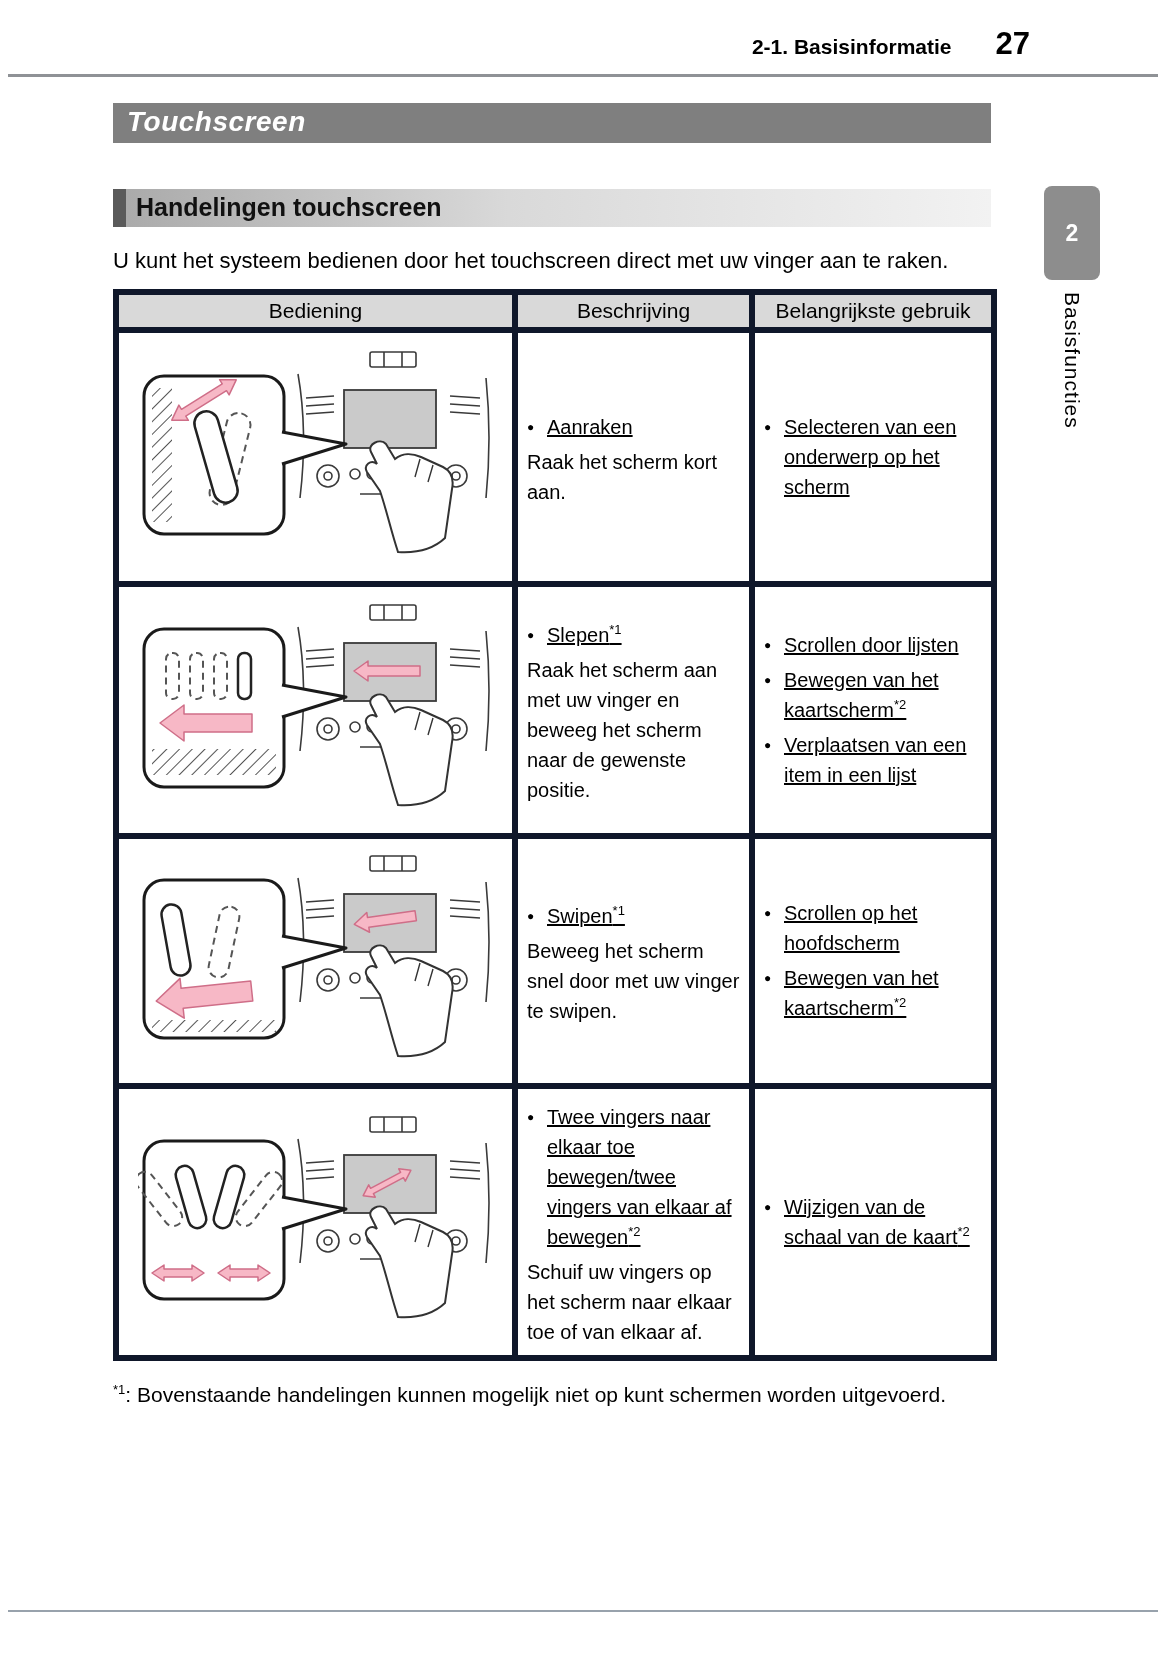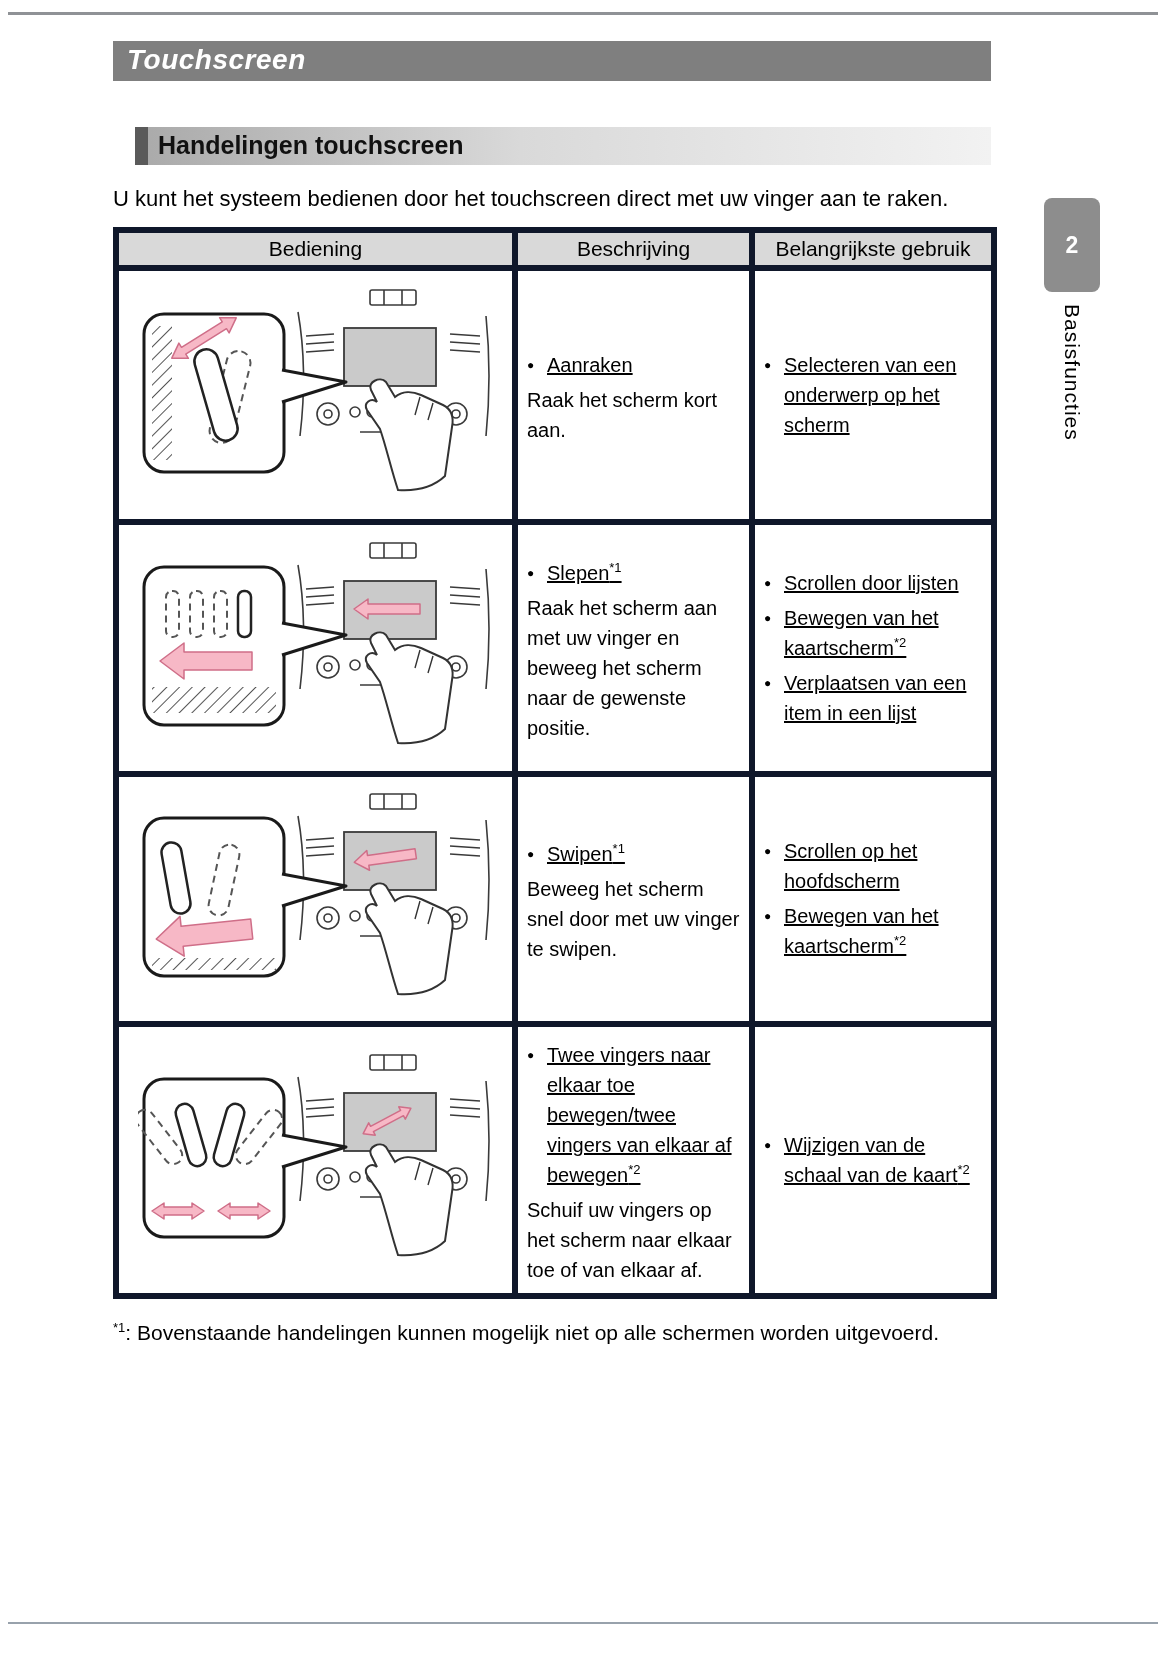--- a/index.html
+++ b/index.html
@@ -32,21 +32,20 @@
   .content { margin-left:113px; width:878px; }
   .title-bar {
     margin-top:26px; height:40px; background:var(--title-bar-gray,#7f7f7f);
     color:#fff; font-size:28px; font-weight:bold; letter-spacing:.5px;
     padding:3px 0 0 14px;
     font-style:italic;
   }
   .section-heading {
     margin-top:46px; height:38px; display:flex; align-items:stretch;
     background:linear-gradient(90deg, var(--section-gradient-gray,#a9a9a9) 0%, #d9d9d9 45%, #f2f2f2 100%);
-    margin-left:22px;
   }
   .section-heading .bar { width:13px; background:#5a5a5a; }
   .section-heading .txt { font-size:25px; font-weight:bold; color:#111; padding:4px 0 0 10px; }
   .intro { margin-top:18px; font-size:22px; line-height:1.45; width:884px; }
 
   
   table { border-collapse:collapse; table-layout:fixed; width:878px; margin-top:12px; }
   th,td { border:6px solid #0f172a; }
   th { background:var(--table-header-gray,#d9d9d9); font-weight:normal; font-size:21px; height:38px; }
   td { vertical-align:middle; }
@@ -72,20 +71,24 @@
   .pinkfill { fill:var(--gesture-arrow-pink,#f7b8c6); stroke:#cf6e88; stroke-width:1.5; stroke-linejoin:round; }
   .hand { fill:#fff; stroke:#333; stroke-width:2; }
   .handline { stroke:#333; stroke-width:1.4; fill:none; }
   .callout { fill:#fff; stroke:#1a1a1a; stroke-width:3; }
 </style>
 </head>
 <body>
 
 <div class="page">
 
+  <header class="page-header">
+    <div class="header-section">2-1. Basisinformatie</div>
+    <div class="header-page-number">27</div>
+  </header>
   <div class="header-rule"></div>
 
   <div class="side-tab">
     <span>2</span>
   </div>
   <div class="side-label">Basisfuncties</div>
 
   <main class="content">
 
     <div class="title-bar">Touchscreen</div>
@@ -347,19 +350,19 @@
               <span class="bdot">●</span>
               <span class="btxt"><span>Wijzigen van de schaal van de kaart</span><sup class="sup">*2</sup></span>
             </div>
           </td>
         </tr>
 
       </tbody>
     </table>
 
     <div class="footnotes">
-      <p class="footnote"><sup class="sup">*1</sup><span>: Bovenstaande handelingen kunnen mogelijk niet op alle schermen worden uitgevoerd.</span></p>
+      <p class="footnote"><sup class="sup">*1</sup><span>: Bovenstaande handelingen kunnen mogelijk niet op kunt schermen worden uitgevoerd.</span></p>
     </div>
 
   </main>
 
   <div class="bottom-rule"></div>
 </div>
 
 </body></html>

